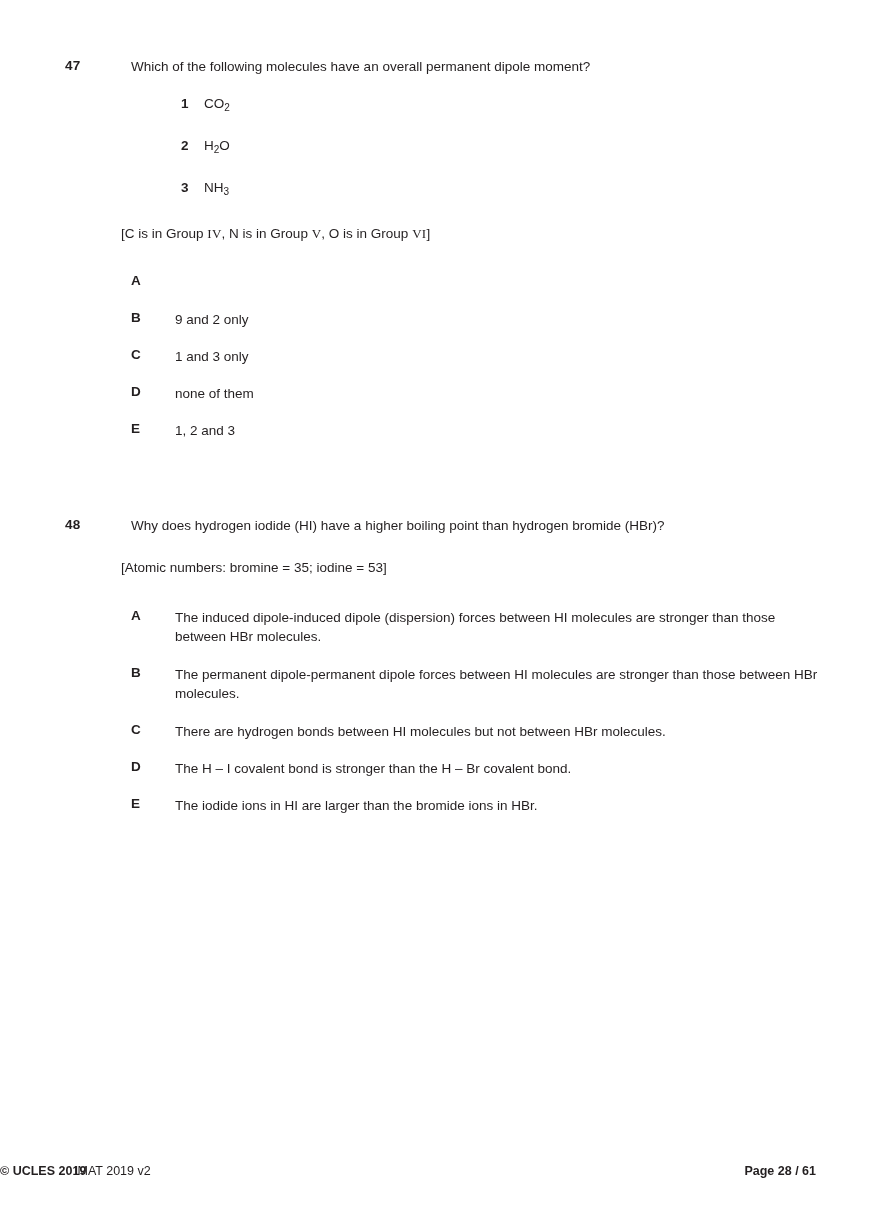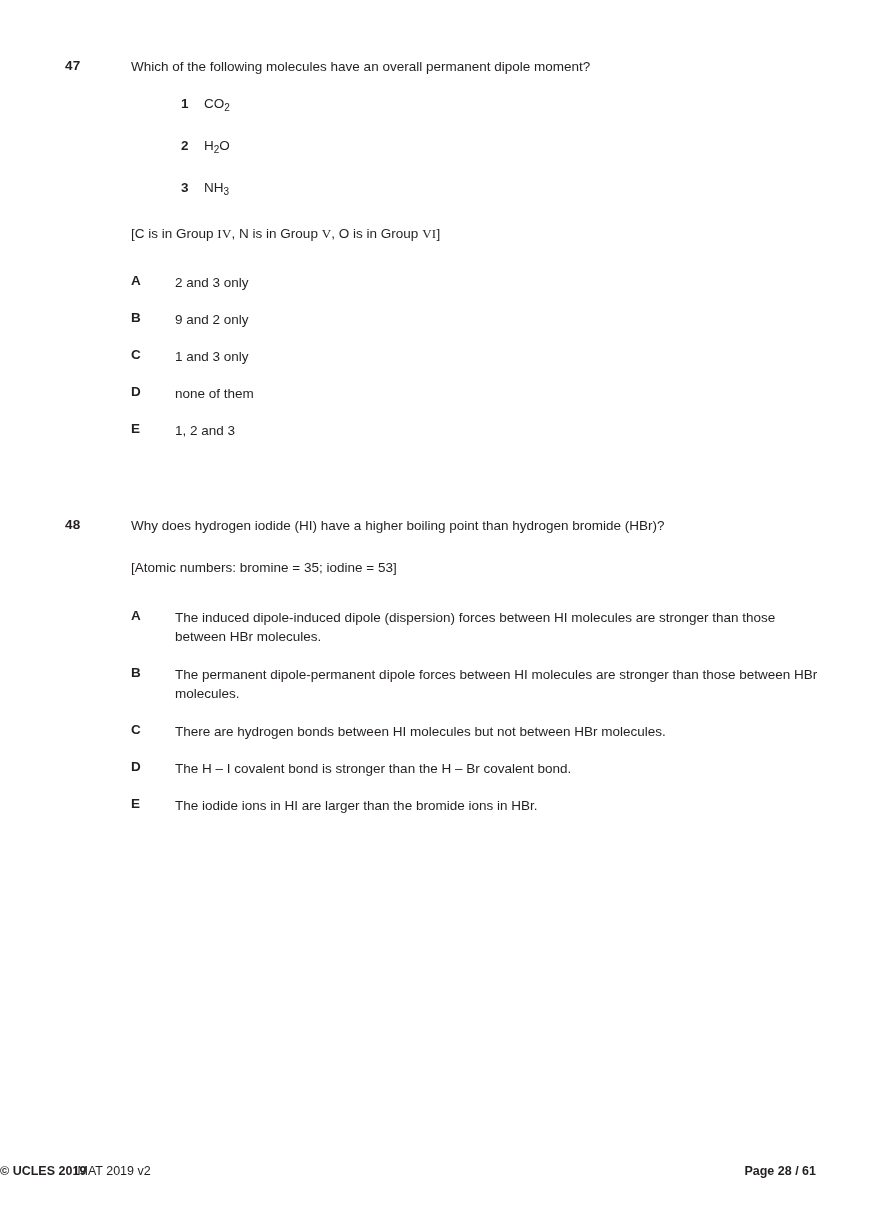--- a/index.html
+++ b/index.html
@@ -66,21 +66,21 @@
     font-size: 13.5px;
   }
   sub {
     font-size: 10px;
     vertical-align: baseline;
     position: relative;
     top: 3px;
   }
   .note {
     position: absolute;
-    left: 131px;
+    left: 121px;
     font-size: 13.5px;
   }
   .smallcaps {
     font-family: "Liberation Serif", serif;
     font-size: 13px;
     letter-spacing: 0.3px;
   }
   .options {
     position: absolute;
     left: 0;
@@ -159,21 +159,20 @@
     </div>
   </div>
 
   <div class="note" style="top:226px;">
     <span>[C is in Group </span><span class="smallcaps">IV</span><span>, N is in Group </span><span class="smallcaps">V</span><span>, O is in Group </span><span class="smallcaps">VI</span><span>]</span>
   </div>
 
   <div class="options" style="top:273px;">
     <div class="option" style="height:37px;">
       <span class="letter">A</span>
-      <span class="text">2 and 3 only</span>
     </div>
     <div class="option" style="height:37px;">
       <span class="letter">B</span>
       <span class="text">9 and 2 only</span>
     </div>
     <div class="option" style="height:37px;">
       <span class="letter">C</span>
       <span class="text">1 and 3 only</span>
     </div>
     <div class="option" style="height:37px;">

